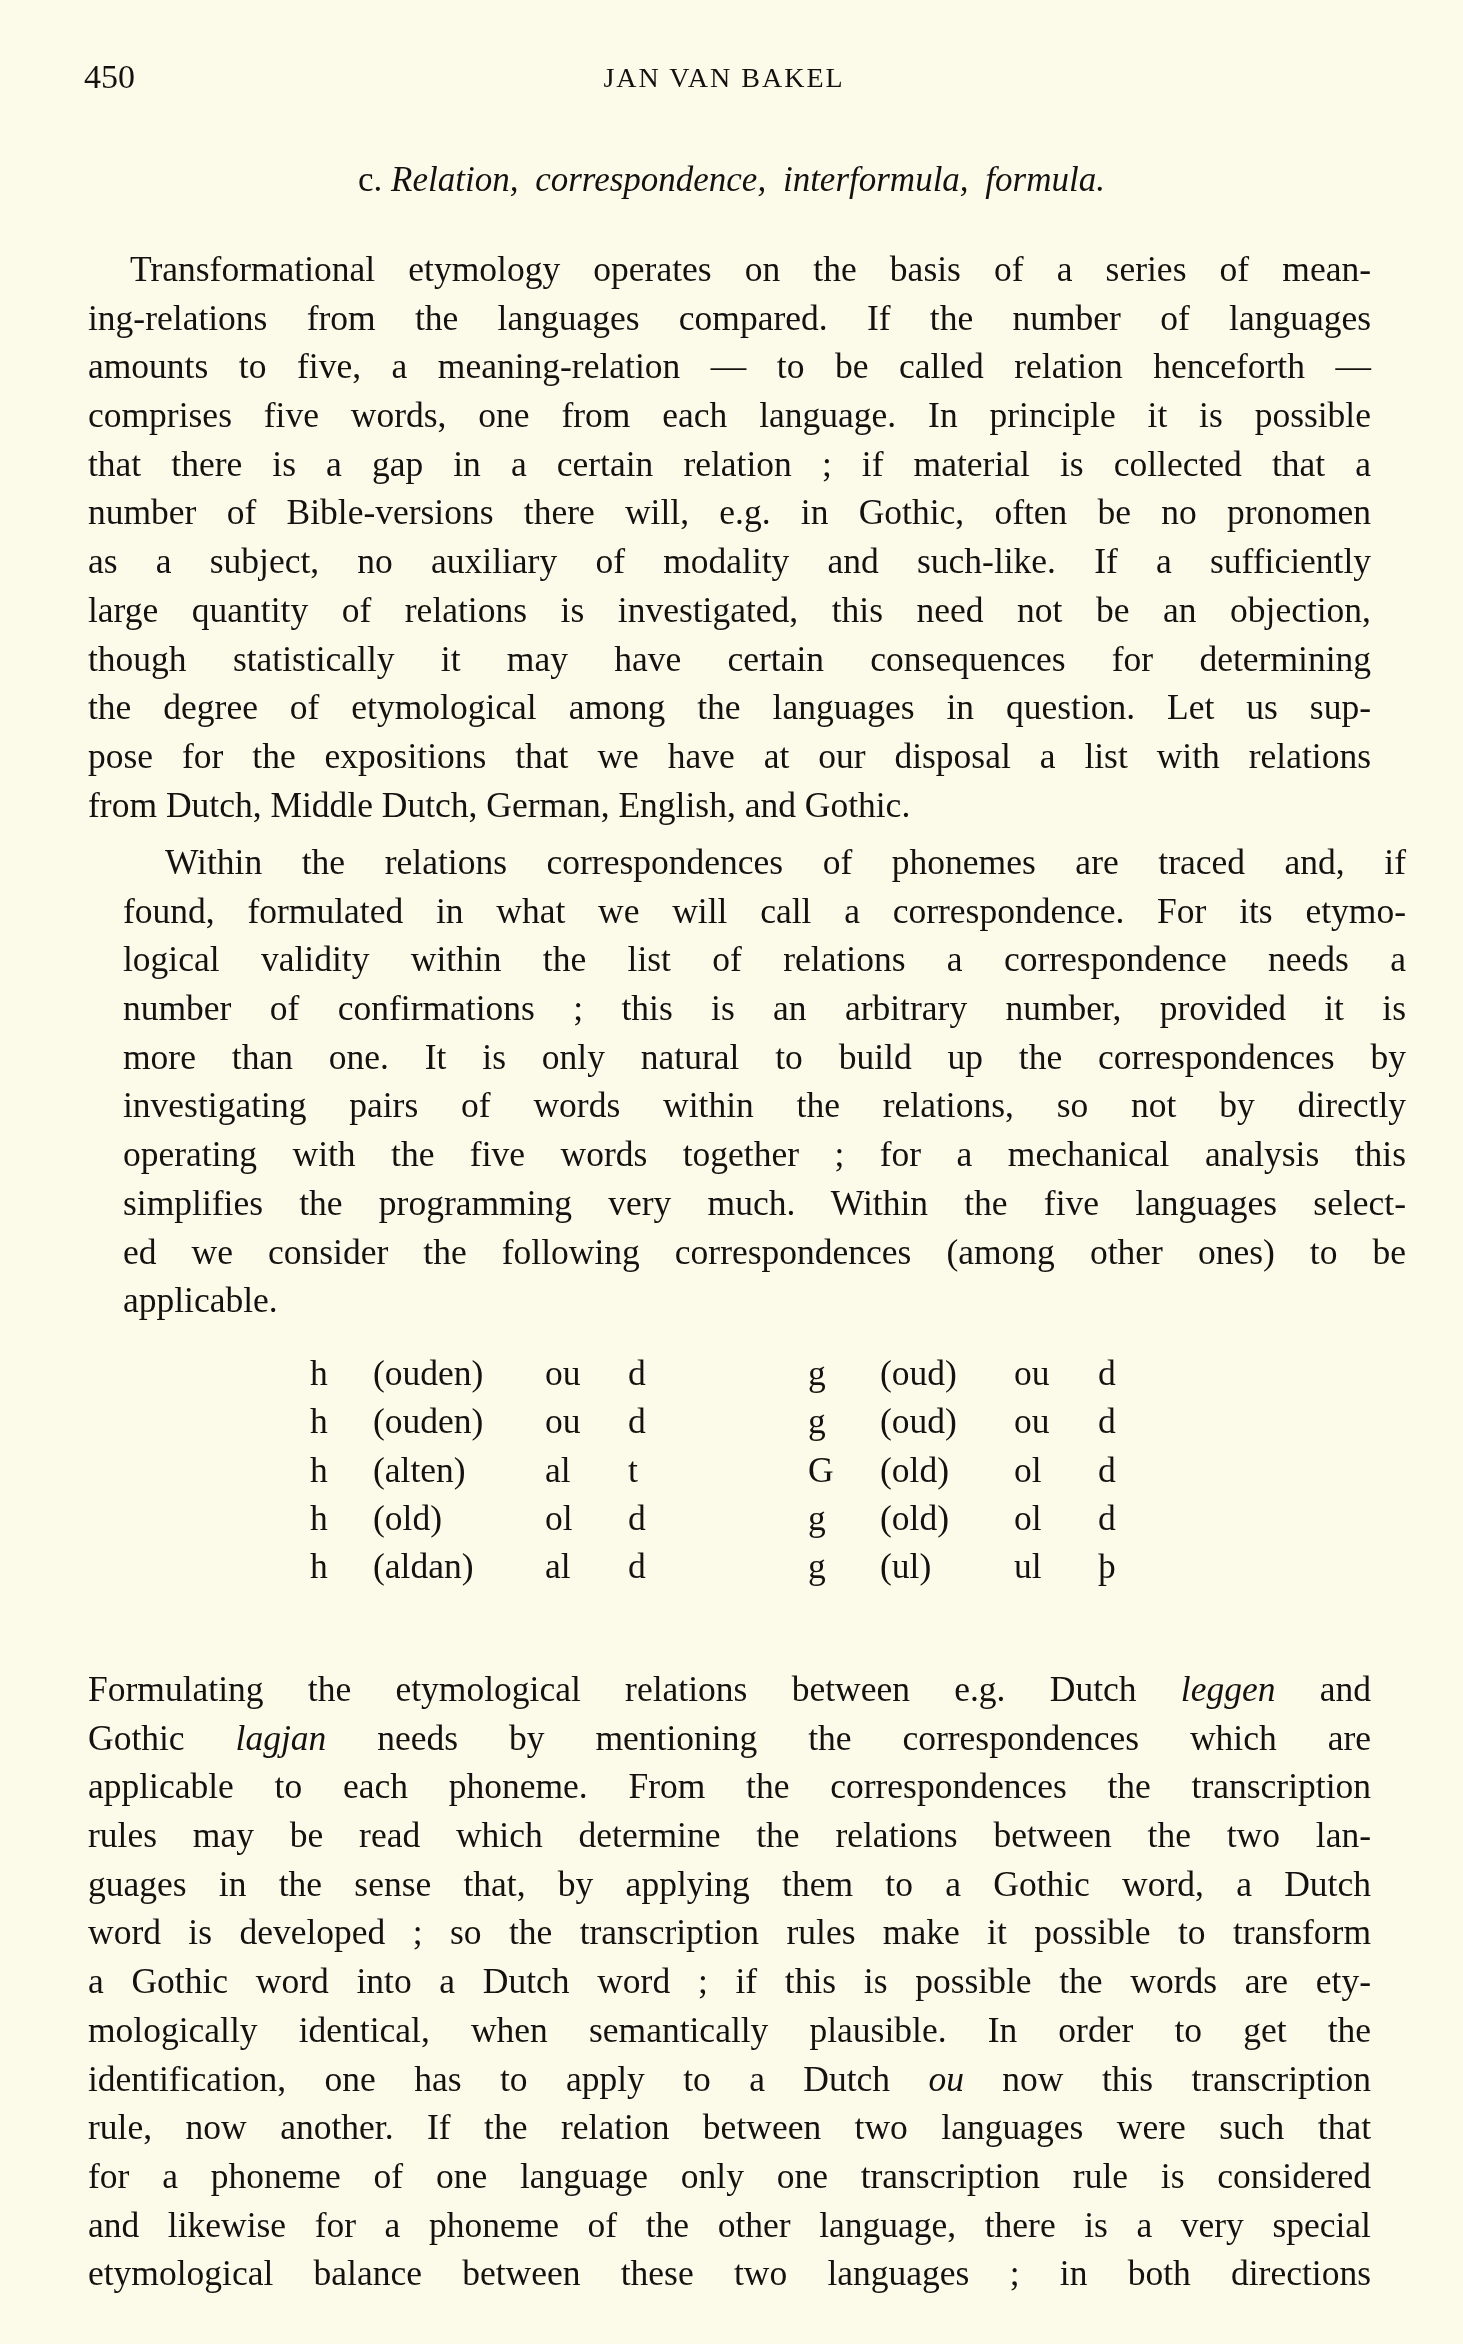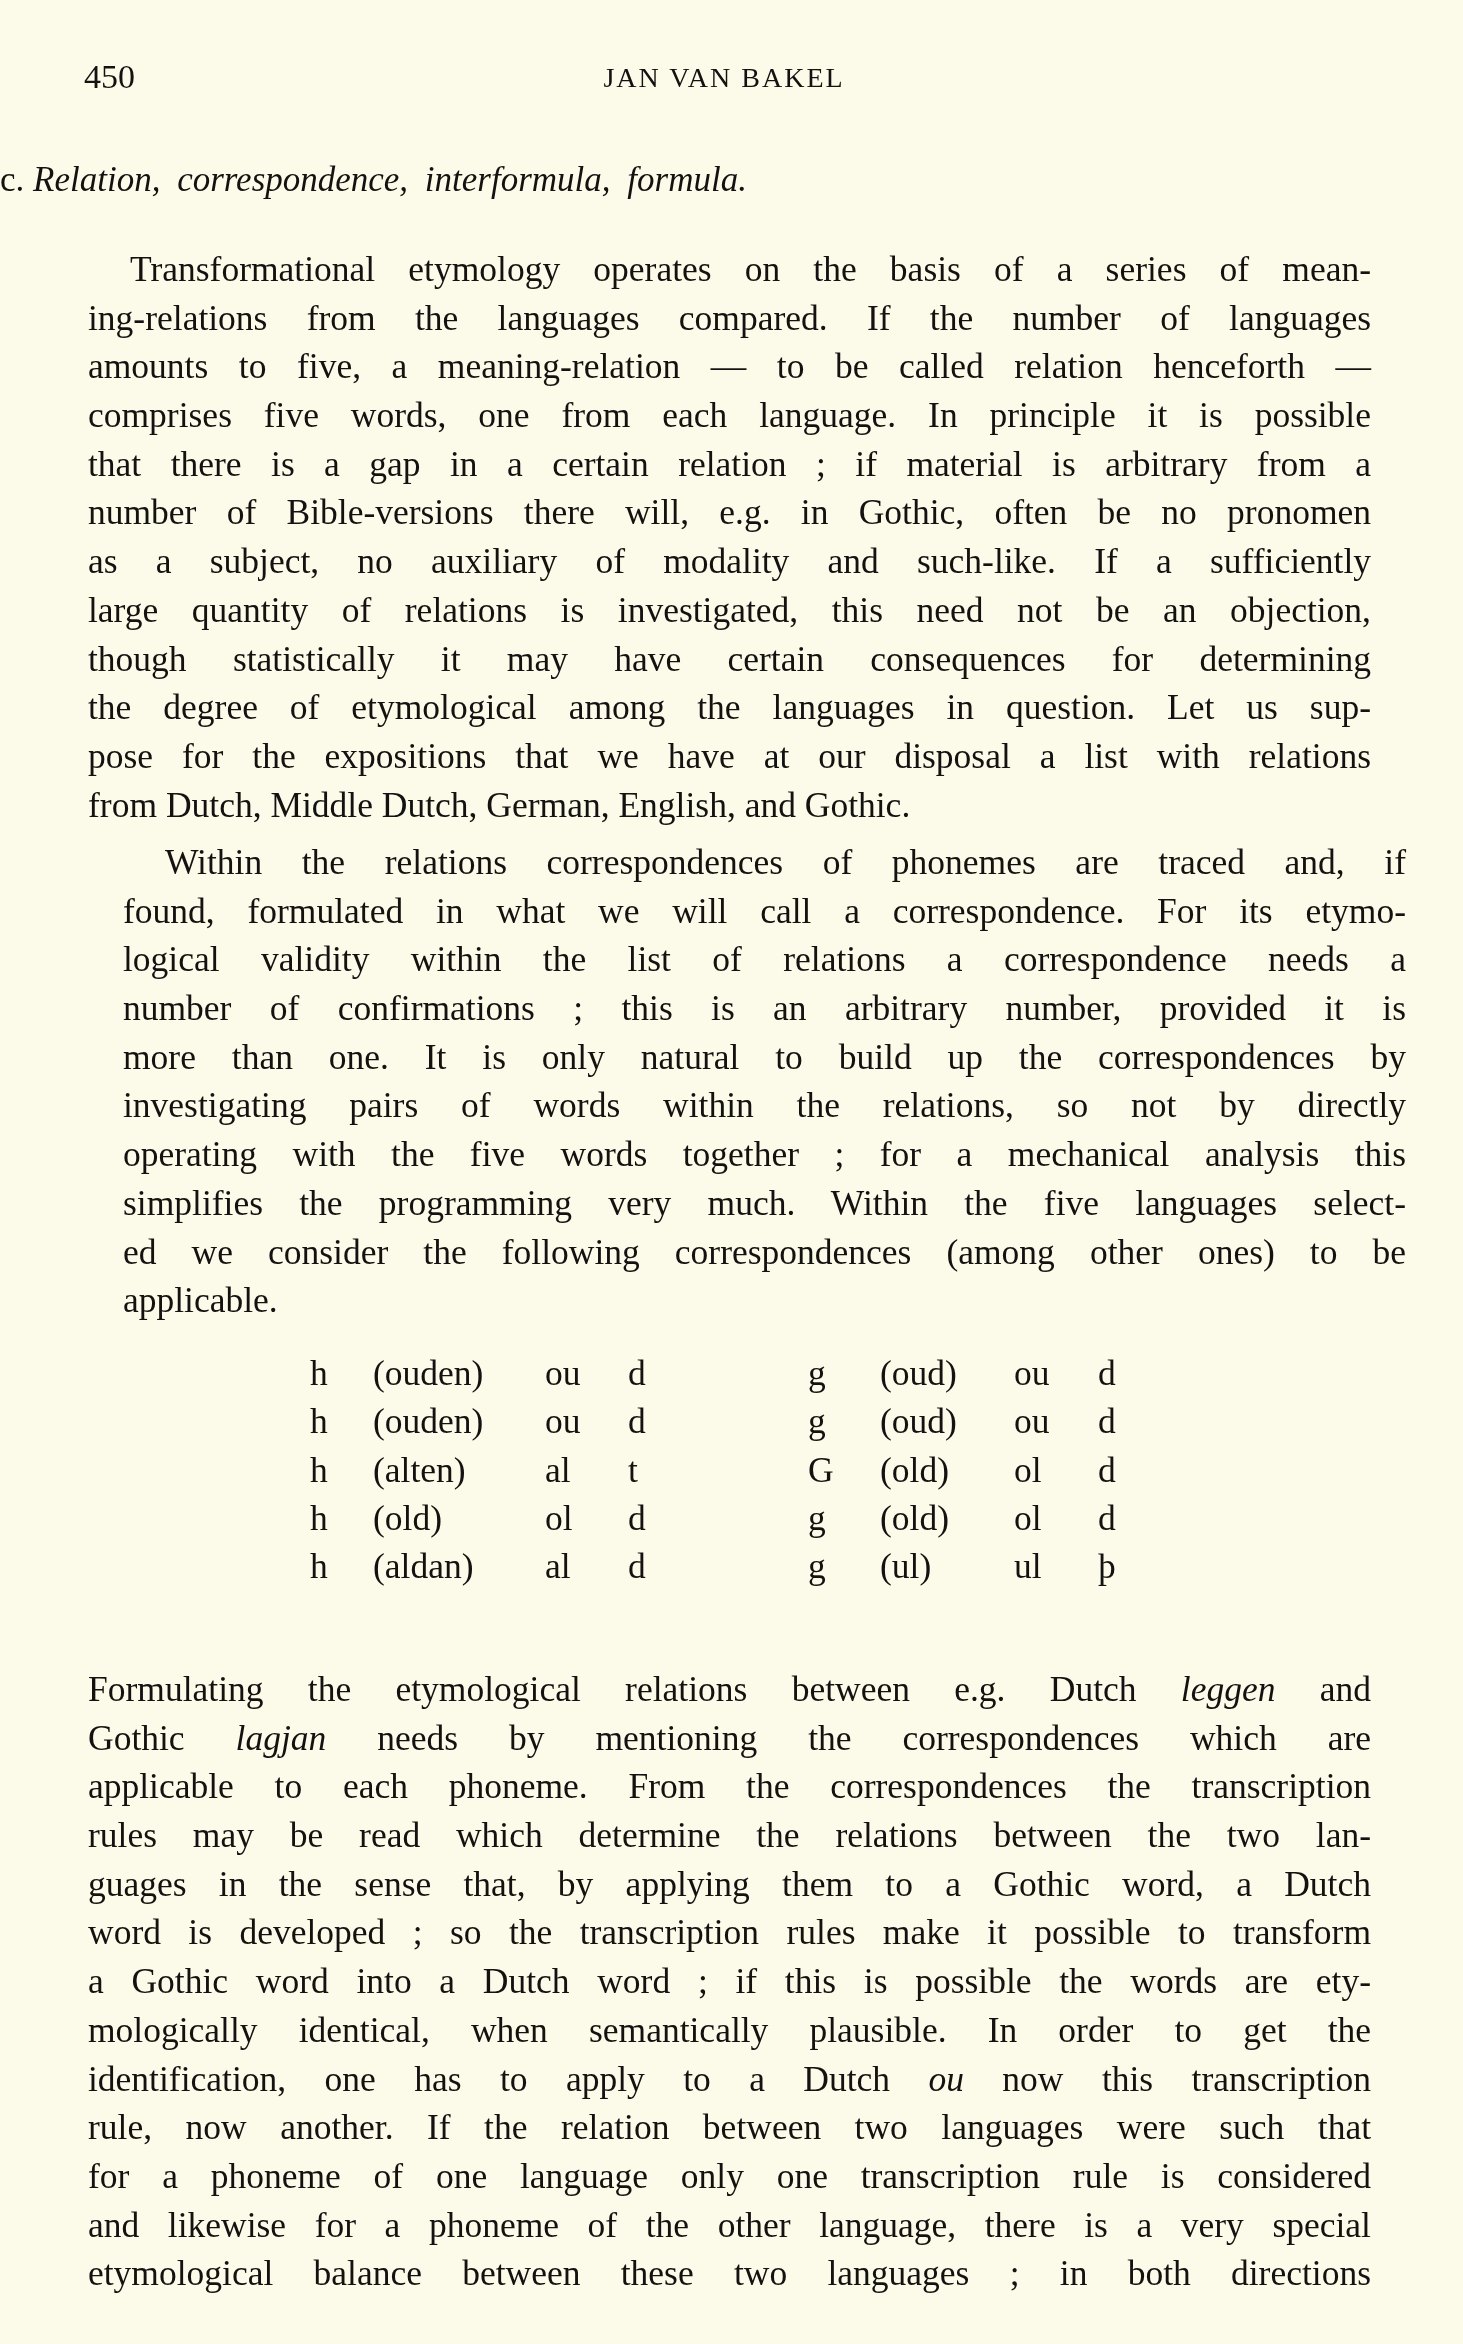--- a/index.html
+++ b/index.html
@@ -18,21 +18,21 @@
     }
     .page-number {
       position: absolute; left: 0; top: 0;
       font-size: 34px; letter-spacing: 0px;
     }
     .running-title {
       position: absolute; left: 0; right: 0; top: 4px; text-align: center;
       font-size: 28px; letter-spacing: 2px;
     }
     .section-heading {
-      position: absolute; top: 160px; left: 0; width: 1463px; 
+      position: absolute; top: 160px; left: 0; width: 1463px; text-align: center;
       font-size: 35px;
     }
     .section-heading .label { font-style: normal; }
     .section-heading .title { font-style: italic; word-spacing: 8px; }
     .body-text {
       position: absolute; left: 88px; width: 1283px;
       font-size: 35.5px; line-height: 48.7px;
       text-align: justify;
     }
     .body-text .line {
@@ -73,21 +73,21 @@
   <div class="section-heading">
     <span class="label">c.</span>
     <span class="title">Relation, correspondence, interformula, formula.</span>
   </div>
 
   <div class="body-text" id="para1">
     <span class="line indent">Transformational etymology operates on the basis of a series of mean-</span>
     <span class="line">ing-relations from the languages compared. If the number of languages</span>
     <span class="line">amounts to five, a meaning-relation — to be called relation henceforth —</span>
     <span class="line">comprises five words, one from each language. In principle it is possible</span>
-    <span class="line">that there is a gap in a certain relation ; if material is arbitrary from a</span>
+    <span class="line">that there is a gap in a certain relation ; if material is collected that a</span>
     <span class="line">number of Bible-versions there will, e.g. in Gothic, often be no pronomen</span>
     <span class="line">as a subject, no auxiliary of modality and such-like. If a sufficiently</span>
     <span class="line">large quantity of relations is investigated, this need not be an objection,</span>
     <span class="line">though statistically it may have certain consequences for determining</span>
     <span class="line">the degree of etymological among the languages in question. Let us sup-</span>
     <span class="line">pose for the expositions that we have at our disposal a list with relations</span>
     <span class="line last">from Dutch, Middle Dutch, German, English, and Gothic.</span>
   </div>
 
   <div class="body-text" id="para2">

